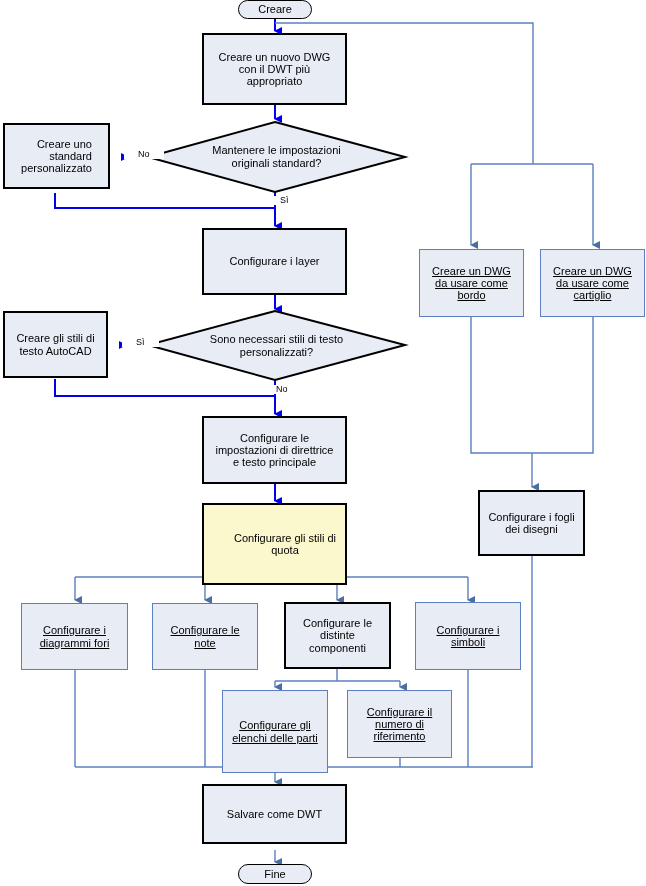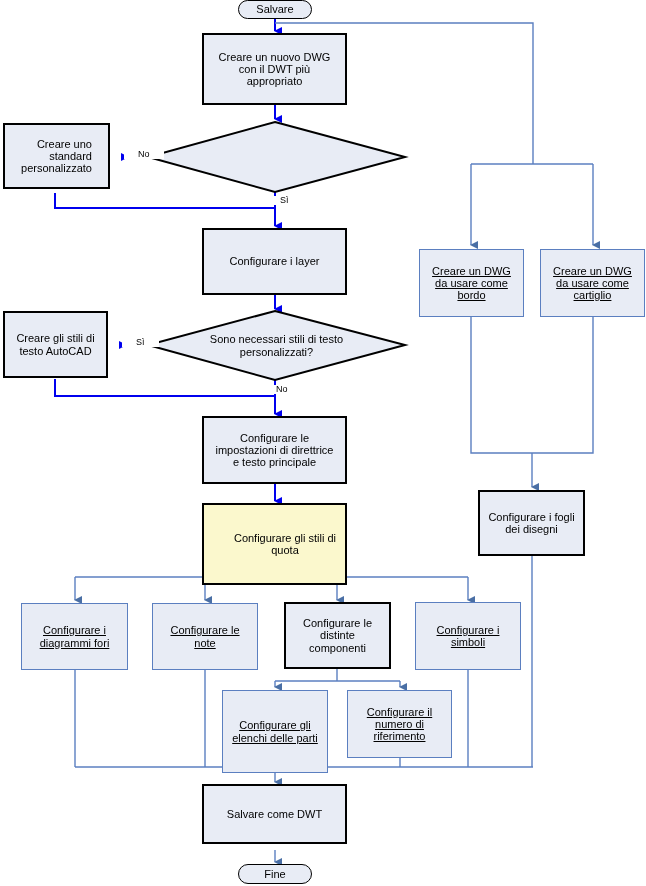--- a/index.html
+++ b/index.html
@@ -83,30 +83,34 @@
     </g>
 
     <g>
       <polygon points="275,122 405,157 275,192 148,157" fill="#e8ecf5" stroke="#000000" stroke-width="2"></polygon>
     </g>
     <g>
       <polygon points="275,311 405,345 275,380 148,345" fill="#e8ecf5" stroke="#000000" stroke-width="2"></polygon>
     </g>
   </svg>
 
-  <div class="node term" style="left:238px;top:0px;width:74px;height:19px;">Salvare</div>
+  <div class="node term" style="left:238px;top:0px;width:74px;height:19px;">Creare</div>
 
   <div class="node proc mline" style="left:202px;top:33px;width:145px;height:72px;">Creare un nuovo DWG
 con il DWT più
 appropriato</div>
 
   <div class="node proc mline" style="left:3px;top:123px;width:107px;height:66px;text-align:right;">Creare uno
 standard
 personalizzato</div>
 
+  <div class="dec" style="left:148px;top:122px;width:257px;height:70px;">
+    <span class="txt mline">Mantenere le impostazioni
+originali standard?</span>
+  </div>
   <div class="edgelbl" style="left:124px;top:150px;">No</div>
   <div class="edgelbl" style="left:266px;top:196px;">Sì</div>
 
   <div class="node proc mline" style="left:3px;top:311px;width:105px;height:67px;">Creare gli stili di
 testo AutoCAD</div>
 
   <div class="node proc mline" style="left:202px;top:228px;width:145px;height:67px;">Configurare i layer</div>
 
   <div class="dec" style="left:148px;top:311px;width:257px;height:69px;">
     <span class="txt mline">Sono necessari stili di testo

